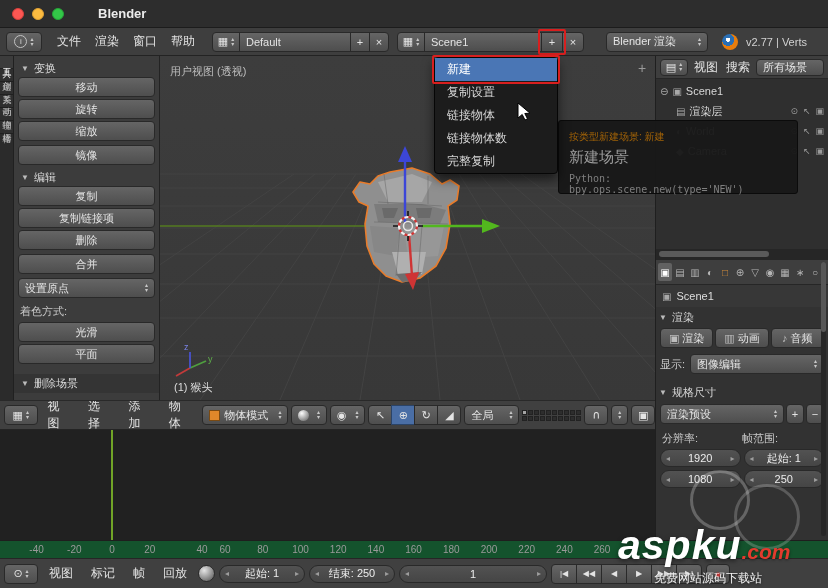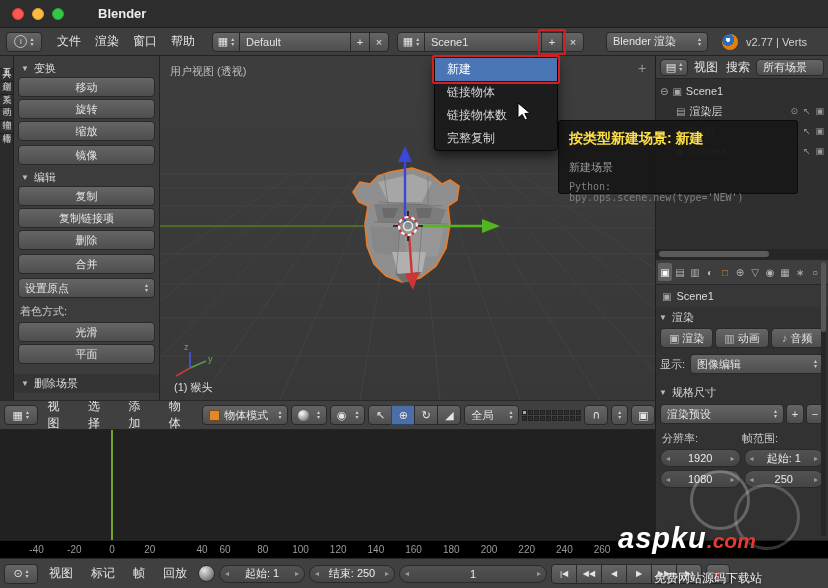--- a/index.html
+++ b/index.html
@@ -325,21 +325,21 @@
       </div>
     <div class="btn" style="width:24px;padding:0;">
         <span>▣</span>
       </div>
   </div>
 
   <div class="abs" style="left:0;top:430px;width:655px;height:110px;background:#212121;">
     <div class="abs" style="left:111px;top:0;width:2px;height:110px;background:#71a427;"></div>
   </div>
 
-  <div class="abs" style="left:0;top:540px;width:828px;height:18px;background:#000000;border-top:1px solid #1e1e1e;box-sizing:border-box;">
+  <div class="abs" style="left:0;top:540px;width:828px;height:18px;background:#14532d;border-top:1px solid #1e1e1e;box-sizing:border-box;">
     <span class="tickline" style="left:36.6px;">-40</span>
     <span class="tickline" style="left:74.3px;">-20</span>
     <span class="tickline" style="left:112px;">0</span>
     <span class="tickline" style="left:149.7px;">20</span>
     <span class="tickline" style="left:202px;">40</span>
     <span class="tickline" style="left:225.1px;">60</span>
     <span class="tickline" style="left:262.8px;">80</span>
     <span class="tickline" style="left:300.5px;">100</span>
     <span class="tickline" style="left:338.2px;">120</span>
     <span class="tickline" style="left:375.9px;">140</span>
@@ -557,41 +557,42 @@
         <span style="color:#9d9d9d;font-size:8px;">▸</span>
       </div>
     </div>
 
     <div class="abs" style="right:2px;top:206px;bottom:4px;width:5px;background:#272727;border-radius:3px;">
       <div style="width:5px;height:70px;background:#575757;border-radius:3px;"></div>
     </div>
   </div>
 
   <div class="abs" style="left:558px;top:120px;width:240px;height:74px;background:rgba(24,24,24,0.96);border:1px solid #0b0b0b;border-radius:3px;box-sizing:border-box;padding:9px 10px;z-index:40;">
-    <div style="color:#fde047;font-size:14px;font-weight:bold;">按类型新建场景: 新建</div>
-    <div style="color:#9b9b9b;font-size:11px;margin-top:12px;">新建场景</div>
+    <div style="color:#a16207;font-size:10px;font-weight:normal;">按类型新建场景: 新建</div>
+    <div style="color:#9b9b9b;font-size:15px;margin-top:4px;">新建场景</div>
     <div style="color:#7f7f7f;font-size:10px;margin-top:6px;font-family:'DejaVu Sans Mono',monospace;">Python: bpy.ops.scene.new(type='NEW')</div>
   </div>
 
   <div class="abs" style="left:434px;top:57px;width:122px;background:#1c1c1c;border:1px solid #060606;border-radius:4px;box-shadow:0 5px 12px rgba(0,0,0,0.6);z-index:50;overflow:visible;">
     <div class="menu-item sel">
       <span>新建</span>
       <span class="redbox" style="inset:-3px;"></span>
     </div>
+    <div class="menu-item">复制设置</div>
     <div class="menu-item">链接物体</div>
     <div class="menu-item">链接物体数</div>
     <div class="menu-item">完整复制</div>
   </div>
 
   <svg class="abs" style="left:517px;top:102px;z-index:70;" width="16" height="20">
     <polygon points="1,1 1,16 5.2,12.5 8,18 10.5,16.8 7.8,11.5 13,11.2" fill="#ffffff" stroke="#000000" stroke-width="1"></polygon>
   </svg>
 
   <div class="abs wm" style="left:608px;top:470px;width:220px;height:118px;z-index:60;">
     <span class="abs" style="left:82px;top:0;width:54px;height:54px;border:3px solid rgba(235,235,235,0.28);border-radius:50%;"></span>
     <span class="abs" style="left:126px;top:14px;width:60px;height:60px;border:3px solid rgba(235,235,235,0.22);border-radius:50%;"></span>
     <div class="abs" style="left:10px;top:52px;white-space:nowrap;">
-      <span style="font-size:29px;font-weight:bold;font-style:italic;color:#ffffff;text-shadow:0 2px 5px rgba(0,0,0,0.55);letter-spacing:1px;">aspku</span><span style="font-size:21px;font-weight:bold;font-style:italic;color:#e23b2e;text-shadow:0 1px 3px rgba(0,0,0,0.5);">.com</span>
+      <span style="font-size:41px;font-weight:bold;font-style:italic;color:#ffffff;text-shadow:0 2px 5px rgba(0,0,0,0.55);letter-spacing:1px;">aspku</span><span style="font-size:21px;font-weight:bold;font-style:italic;color:#e23b2e;text-shadow:0 1px 3px rgba(0,0,0,0.5);">.com</span>
     </div>
     <div class="abs" style="left:46px;top:100px;font-size:12px;color:#f4f4f4;text-shadow:0 1px 3px rgba(0,0,0,0.6);">免费网站源码下载站</div>
   </div>
 
 </div>
 
 </body></html>

